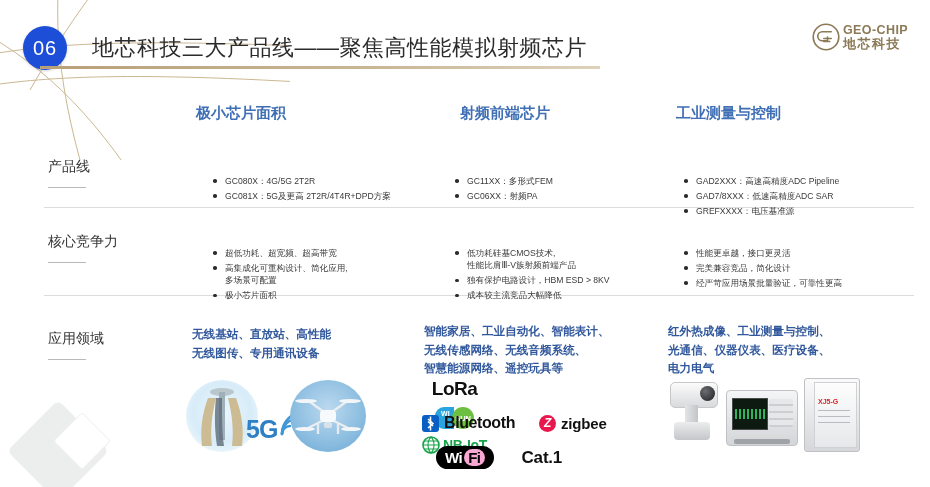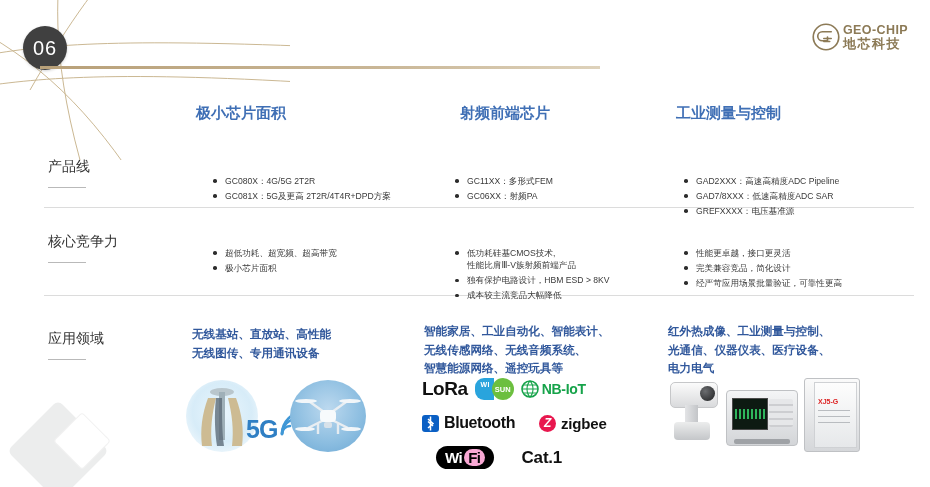--- a/index.html
+++ b/index.html
@@ -11,21 +11,21 @@
   }
   .slide{position:absolute;inset:0;background:#fff;overflow:hidden;}
 
   
   .deco-lines{position:absolute;left:-30px;top:-40px;width:320px;height:200px;pointer-events:none;}
   .deco-bottom{position:absolute;left:0px;bottom:0px;width:150px;height:100px;pointer-events:none;}
 
   
   .badge{
     position:absolute;left:23px;top:26px;width:44px;height:44px;border-radius:50%;
-    background:#404040;color:#fff;display:flex;align-items:center;justify-content:center;
+    background:#1d4ed8;color:#fff;display:flex;align-items:center;justify-content:center;
     font-size:20px;letter-spacing:1px;font-weight:400;
     box-shadow:0 1px 3px rgba(0,0,0,.18);
   }
   .title{
     position:absolute;left:92px;top:33px;font-size:22px;color:#2b2b2b;letter-spacing:.5px;
     white-space:nowrap;
   }
   .title-rule{
     position:absolute;left:40px;top:66px;width:560px;height:3px;
     background:linear-gradient(90deg,#b8a078 0%,#c9b696 60%,#ded2bb 100%);
@@ -82,21 +82,21 @@
     overflow:hidden;}
   .fivegwrap{position:absolute;left:246px;top:36px;width:72px;height:46px;}
   .fiveg{font-size:25px;font-weight:bold;color:#2f7fc4;letter-spacing:-1px;line-height:1;}
   .drone{position:absolute;left:290px;top:8px;width:76px;height:72px;border-radius:50%;
     background:radial-gradient(circle at 50% 40%,#bcd9ef 0%,#8bbde0 60%,#6aa7d4 100%);
     overflow:hidden;}
 
   
   .proto{position:absolute;left:422px;top:4px;width:190px;height:108px;}
   .p-row{position:absolute;display:flex;align-items:center;}
-  .pr1{left:0;top:2px;gap:7px;}
+  .pr1{left:0;top:2px;gap:7px;flex-direction:column;}
   .pr2{left:0;top:38px;gap:24px;}
   .pr3{left:14px;top:70px;gap:28px;}
   .lora{font-size:19px;font-weight:bold;color:#111;letter-spacing:-.5px;position:relative;}
   .wisun{display:flex;}
   .wisun-b{background:#29a4dd;color:#fff;font-size:7px;font-weight:bold;border-radius:9px 0 0 9px;padding:3px 4px 3px 6px;letter-spacing:.3px;}
   .wisun-g{background:#6cbf3f;color:#fff;font-size:7.5px;font-weight:bold;border-radius:50%;width:22px;height:22px;display:flex;align-items:center;justify-content:center;margin-left:-2px;}
   .nbiot{display:flex;align-items:center;gap:3px;}
   .nbiot-t{font-size:14px;font-weight:bold;color:#16a34a;letter-spacing:-.3px;}
   .bt{display:flex;align-items:center;gap:5px;}
   .bt-mark{width:17px;height:17px;border-radius:3px;background:#0a5fc4;position:relative;}
@@ -153,20 +153,21 @@
   </svg>
 
   <svg class="deco-bottom" viewBox="0 0 150 100">
     <g>
       <rect x="22" y="28" width="72" height="72" rx="6" transform="rotate(45 58 64)" fill="#eceded"></rect>
       <rect x="62" y="34" width="40" height="40" rx="3" transform="rotate(45 82 54)" fill="#ffffff" stroke="#f2f2f2"></rect>
     </g>
   </svg>
 
   <div class="badge">06</div>
+  <div class="title">地芯科技三大产品线——聚焦高性能模拟射频芯片</div>
   <div class="title-rule"></div>
 
   <div class="logo">
     <svg class="logo-mark" viewBox="0 0 40 40">
       <circle cx="20" cy="20" r="17" fill="none" stroke="#8c7a56" stroke-width="2.2"></circle>
       <path d="M27 13 H15 a6 6 0 0 0 0 12 h7 v-5" fill="none" stroke="#8c7a56" stroke-width="2.2" stroke-linecap="round"></path>
       <path d="M17 22 h10 M17 26 h8" stroke="#8c7a56" stroke-width="2" stroke-linecap="round"></path>
     </svg>
     <div class="logo-text">
       <span class="logo-en">GEO-CHIP</span>
@@ -212,20 +213,22 @@
     <ul class="bl">
       <li>GAD2XXX：高速高精度ADC Pipeline</li>
       <li>GAD7/8XXX：低速高精度ADC SAR</li>
       <li>GREFXXXX：电压基准源</li>
     </ul>
   </div>
 
   <div class="cell c1 r2">
     <ul class="bl">
       <li>超低功耗、超宽频、超高带宽</li>
+      <li>高集成化可重构设计、简化应用,
+多场景可配置</li>
       <li>极小芯片面积</li>
     </ul>
   </div>
   <div class="cell c2 r2">
     <ul class="bl">
       <li>低功耗硅基CMOS技术,
 性能比肩Ⅲ-V族射频前端产品</li>
       <li>独有保护电路设计，HBM ESD &gt; 8KV</li>
       <li>成本较主流竞品大幅降低</li>
     </ul>

